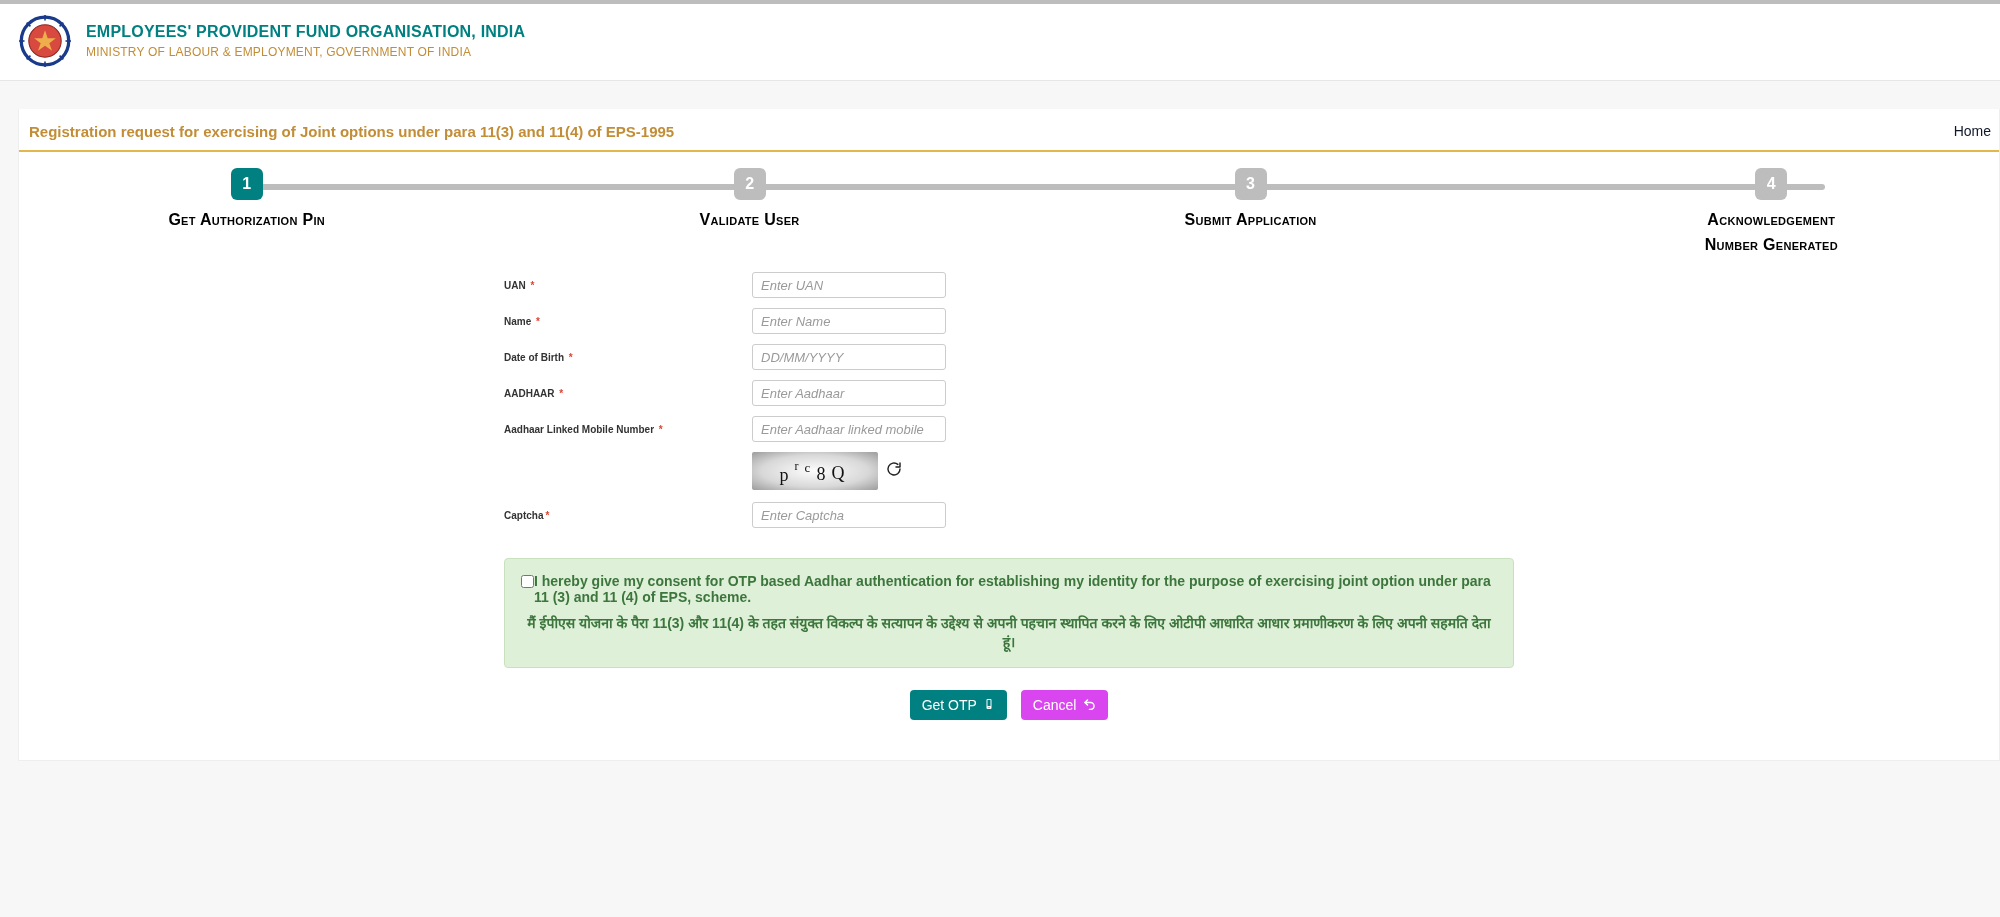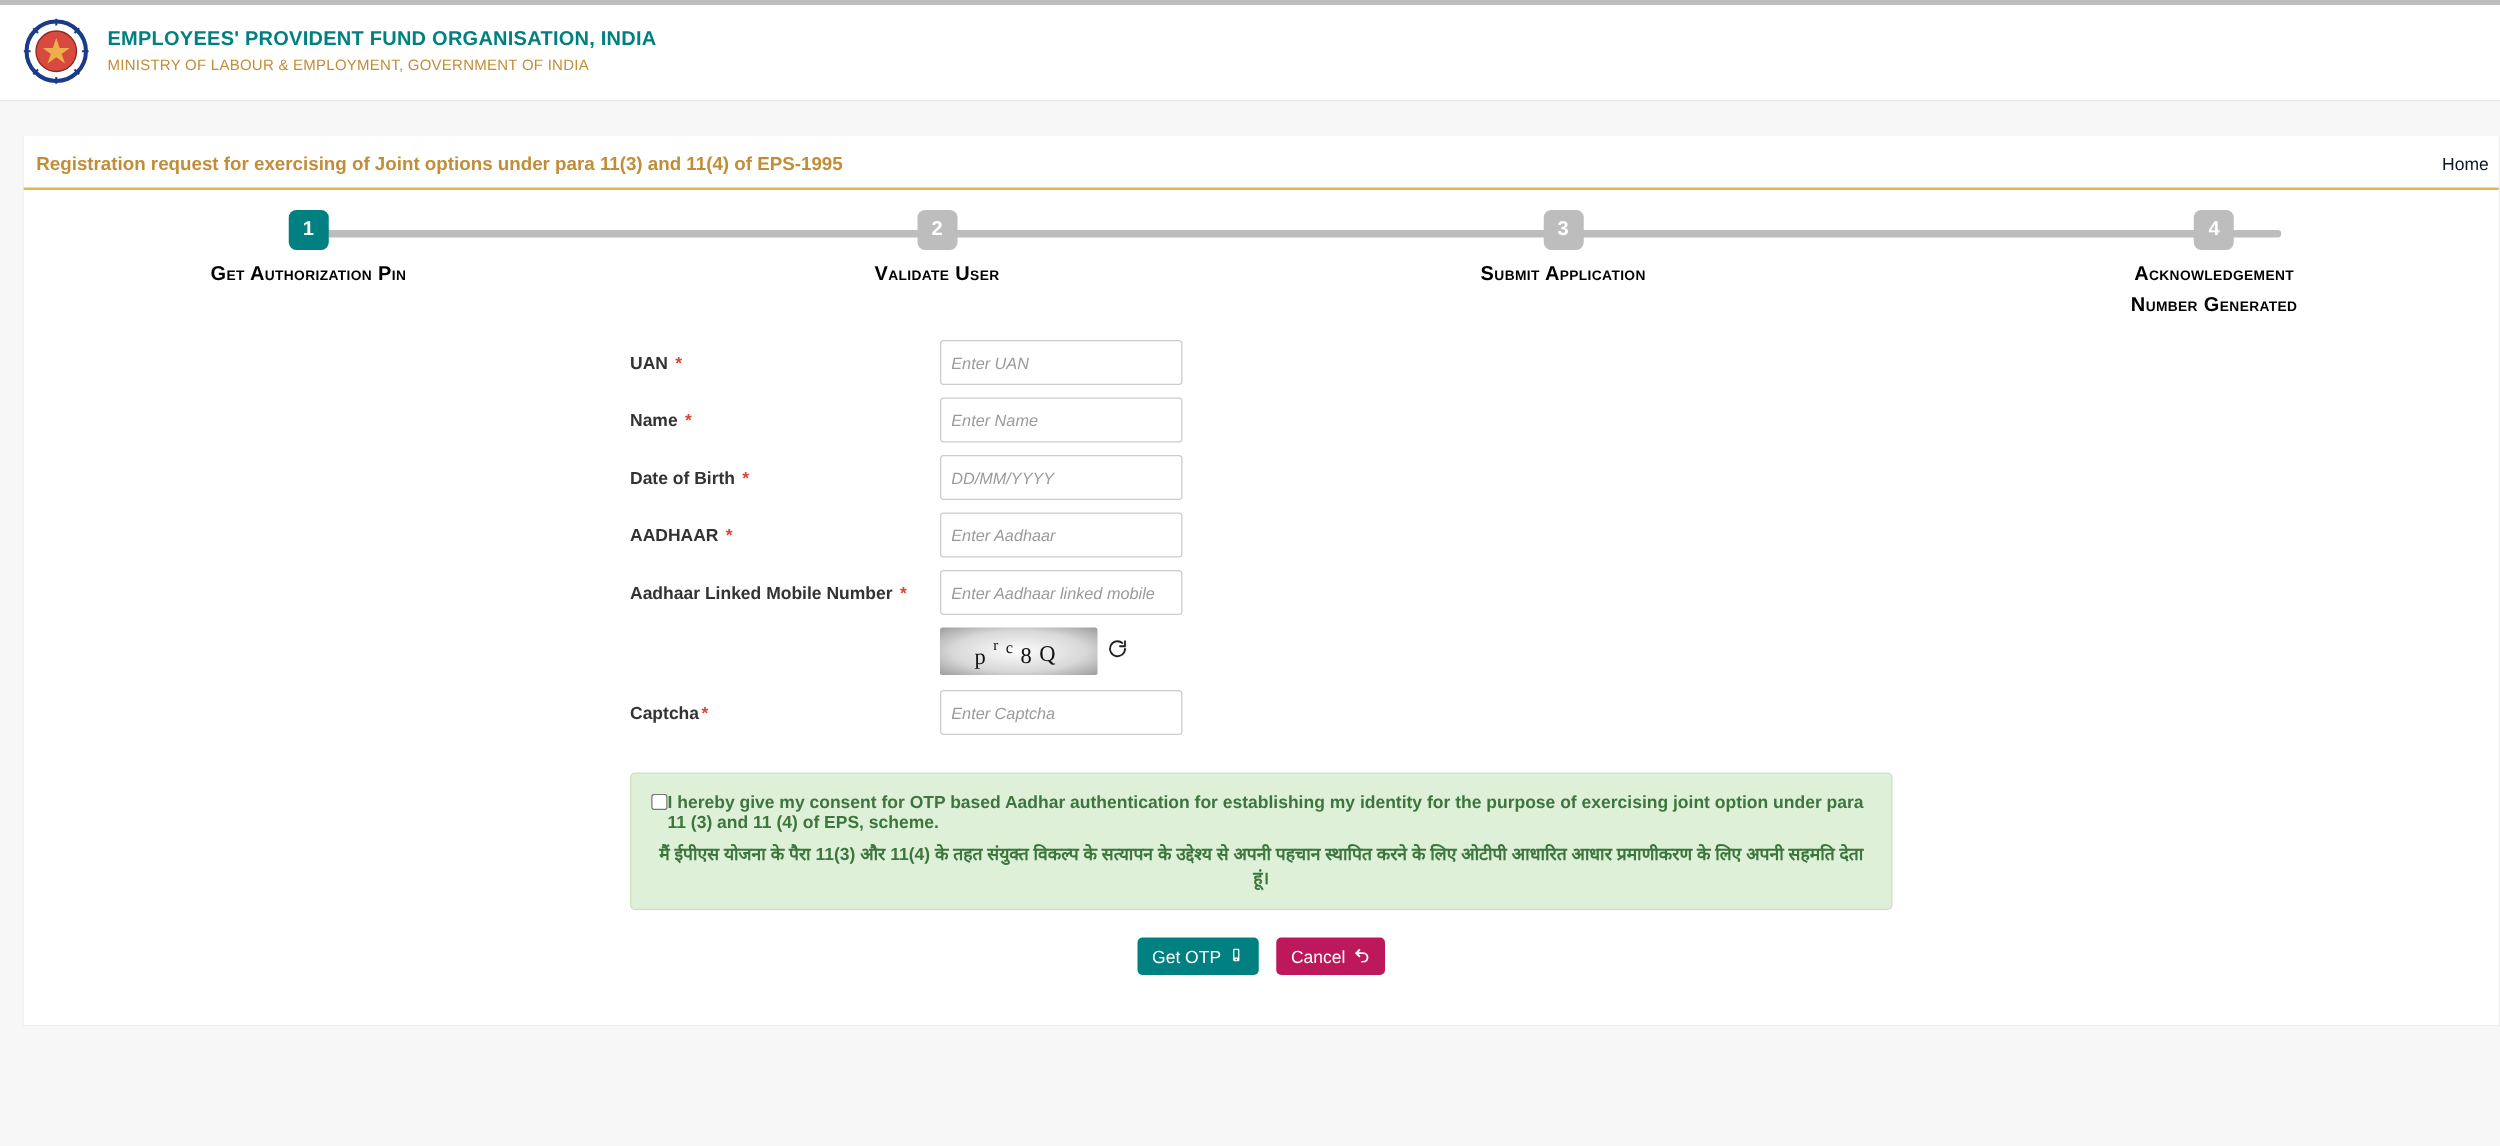--- a/index.html
+++ b/index.html
@@ -110,27 +110,27 @@
   .form-wrap { width: 1010px; max-width: 96%; margin: 0 auto; }
   .form-row {
     display: flex;
     align-items: center;
     margin-bottom: 10px;
   }
   .form-label {
     width: 248px;
     font-weight: 700;
     color: #333;
-    font-size: 14px;
+    font-size: 10px;
   }
   .req { color: #d43; margin-left: 2px; }
   .form-input-cell { flex: 0 0 auto; }
   input[type=text] {
     width: 194px;
-    height: 36px;
+    height: 26px;
     border: 1px solid #ccc;
     border-radius: 3px;
     padding: 0 8px;
     font-size: 13px;
     color: #333;
     font-style: italic;
   }
   input[type=text]::placeholder { color: #9a9a9a; font-style: italic; }
 
   .captcha-row {
@@ -191,21 +191,21 @@
     gap: 6px;
     border: none;
     border-radius: 4px;
     height: 30px;
     padding: 0 12px;
     font-size: 14px;
     color: #fff;
     cursor: pointer;
   }
   .btn-primary { background: #008080; }
-  .btn-danger  { background: #be185d; }
+  .btn-danger  { background: #d946ef; }
   .btn .ico { font-size: 14px; }
 </style>
 </head>
 <body>
 
 <div class="topbar"></div>
 
 <header class="header">
   <div class="logo">
     <svg viewBox="0 0 100 100">

